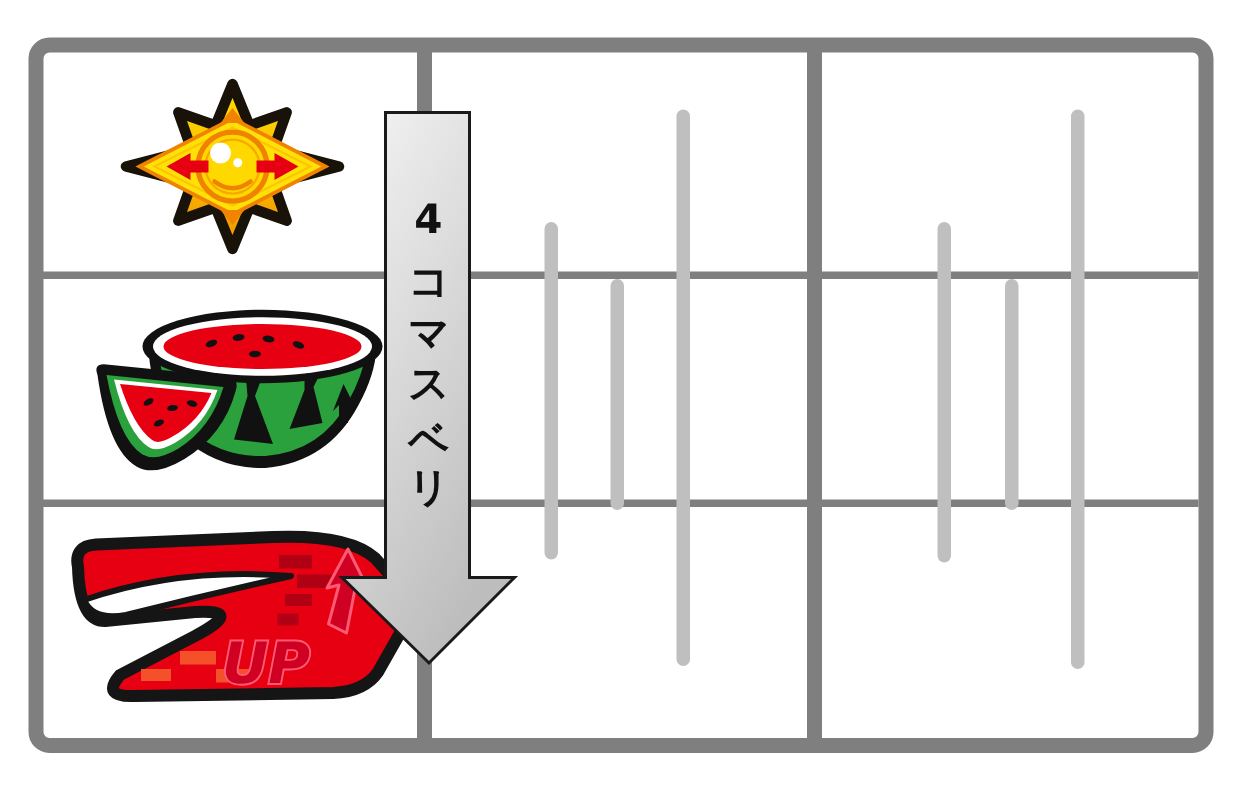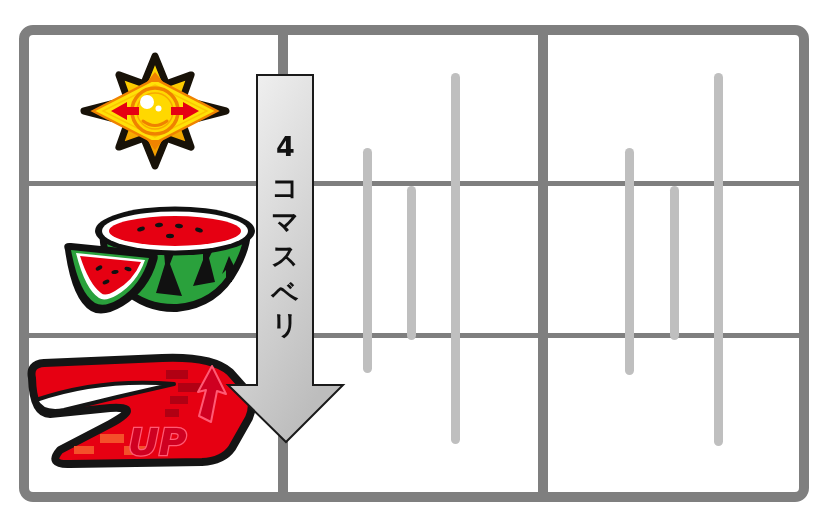--- a/index.html
+++ b/index.html
@@ -18,21 +18,21 @@
   .hdiv.h1 { top:181px; }
   .hdiv.h2 { top:333px; }
 
   
   .tick { position:absolute; width:9px; border-radius:4.5px; }
 
   
   .symbol { position:absolute; }
   .sym-star       { left:77px;  top:51px;  width:156px; height:120px; }
   .sym-watermelon { left:57px;  top:198px; width:200px; height:132px; }
-  .sym-sevenup    { left:16px;  top:350px; width:245px; height:125px; }
+  .sym-sevenup    { left:36px;  top:350px; width:245px; height:125px; }
 
   
   .slip-arrow-svg { position:absolute; left:225px; top:72px; width:122px; height:375px; }
   .slip-arrow-label { position:absolute; left:257px; top:84px; width:56px; height:290px;
       display:flex; align-items:center; justify-content:center;
       writing-mode:vertical-rl; text-orientation:upright;
       font-size:27px; font-weight:bold; color:#111111; letter-spacing:2px;
       font-family:"DejaVu Sans","Liberation Sans",sans-serif; }
 </style>
 </head>

